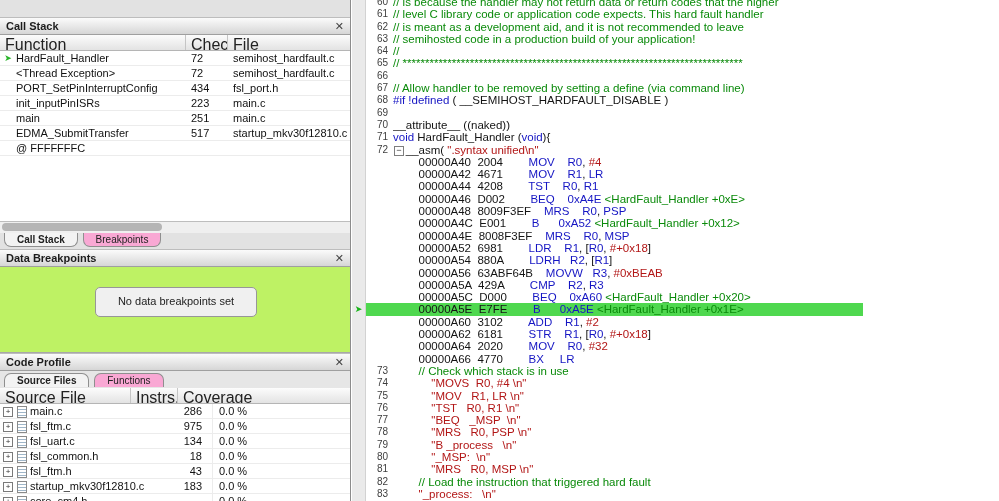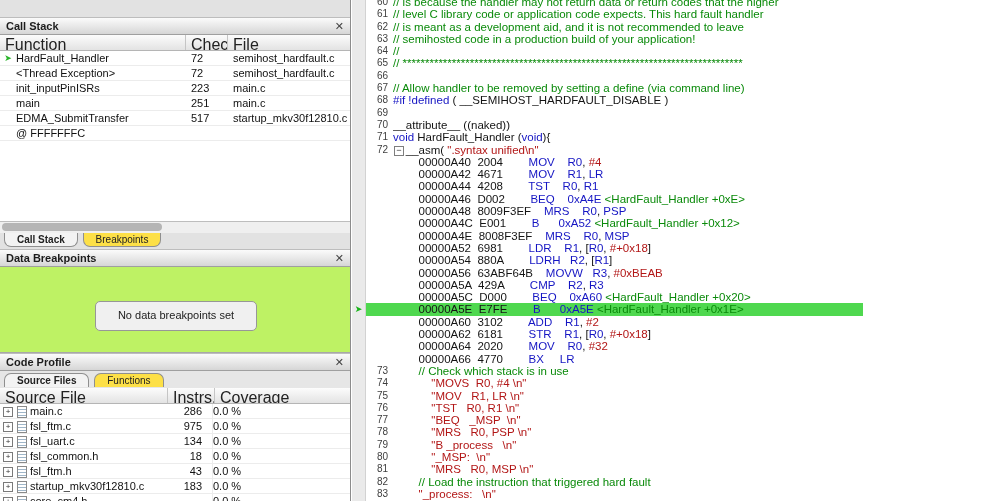--- a/index.html
+++ b/index.html
@@ -24,44 +24,44 @@
   .cs-arrow{width:16px;flex:0 0 auto;text-align:center;color:#28b428;font-size:9px;line-height:14px;}
   .cs-fn{width:170px;flex:0 0 auto;overflow:hidden;}
   .cs-ln{width:42px;flex:0 0 auto;padding-left:5px;box-sizing:border-box;}
   .cs-fl{flex:1;padding-left:5px;overflow:hidden;}
   .hscroll{position:absolute;left:0;right:0;bottom:0;height:12px;background:#efefef;border-top:1px solid #bdbdbd;box-sizing:border-box;}
   .hthumb{position:absolute;left:2px;top:1px;width:160px;height:8px;background:#b5b5b5;border-radius:4px;}
 
   
   .tabbar{position:absolute;left:0;right:0;height:16px;font-size:10px;color:#222;}
   #cs-tabs{top:233px;padding-left:4px;}
-  .tab{display:inline-block;padding:1px 12px 0 12px;height:14px;box-sizing:border-box;border:1px solid #8f8f8f;background:#fde047;margin-right:2px;}
+  .tab{display:inline-block;padding:1px 12px 0 12px;height:14px;box-sizing:border-box;border:1px solid #8f8f8f;background:#f9a8d4;margin-right:2px;}
   #cs-tabs .tab{border-top:none;border-radius:0 0 7px 7px;}
   #pf-tabs .tab{border-bottom:none;border-radius:7px 7px 0 0;}
   .tab.active{background:#f3f3f3;font-weight:bold;}
 
   
   #dbp-panel{position:absolute;left:0;top:249px;right:0;height:104px;background:#bef264;border-bottom:1px solid #a8a8a8;box-sizing:border-box;}
   #dbp-head{top:0;}
-  #dbp-msg{position:absolute;left:95px;top:52px;width:160px;height:28px;border:1px solid #979797;border-radius:5px;background:#f0f0f0;font-size:11px;color:#222;text-align:center;line-height:27px;}
+  #dbp-msg{position:absolute;left:95px;top:38px;width:160px;height:28px;border:1px solid #979797;border-radius:5px;background:#f0f0f0;font-size:11px;color:#222;text-align:center;line-height:27px;}
 
   
   #pf-panel{position:absolute;left:0;top:353px;right:0;bottom:0;background:#e6e6e6;}
   #pf-head{top:0;padding-left:16px;}
   #pf-tabs{top:18px;padding-left:4px;padding-top:2px;height:17px;}
   #pf-thead{top:35px;}
-  .th-sf{width:168px;} .th-in{width:47px;} .th-cov{flex:1;border-right:none;}
+  .th-sf{width:131px;} .th-in{width:47px;} .th-cov{flex:1;border-right:none;}
   #pf-body{position:absolute;top:51px;left:0;right:0;bottom:0;background:#fff;overflow:hidden;}
   .pf-row{display:flex;height:15px;line-height:14px;font-size:11px;color:#111;border-bottom:1px solid #ececec;box-sizing:border-box;white-space:nowrap;}
   .pf-icons{width:30px;flex:0 0 auto;position:relative;}
   .plusbox{position:absolute;left:3px;top:3px;width:8px;height:8px;border:1px solid #7a7a7a;background:#fff;font-size:8px;line-height:7px;text-align:center;color:#333;}
   .docicon{position:absolute;left:17px;top:2px;width:8px;height:10px;border:1px solid #8a8a8a;background:repeating-linear-gradient(#fff,#fff 2px,#9fb6c9 2px,#9fb6c9 3px);}
   .pf-sf{width:135px;flex:0 0 auto;overflow:hidden;}
   .pf-in{width:47px;flex:0 0 auto;text-align:right;padding-right:10px;box-sizing:border-box;}
-  .pf-cov{flex:1;border-left:1px solid #ececec;}
+  .pf-cov{flex:1;padding-left:6px;border-left:1px solid #ececec;}
 
   
   #editor{position:absolute;left:352px;top:0;right:0;bottom:0;background:#fff;overflow:hidden;font-family:Liberation Sans, sans-serif;}
   #lines{position:absolute;top:-4px;left:0;right:0;}
   .ed-row{display:flex;height:12.3px;line-height:12.3px;font-size:11.5px;white-space:pre;}
   .ed-gutter{width:14px;flex:0 0 auto;background:#eaeaea;border-right:1px solid #d2d2d2;box-sizing:border-box;color:#17b317;font-size:9px;text-align:center;}
   .ed-num{width:27px;flex:0 0 auto;text-align:right;padding-right:5px;box-sizing:border-box;color:#3e3e3e;font-size:10px;}
   .ed-code{flex:1;position:relative;overflow:hidden;}
   .ed-body{display:inline-block;}
   .ed-row.hl .ed-body{min-width:470px;}
@@ -90,20 +90,26 @@
             <span class="cs-arrow">➤</span>
             <span class="cs-fn">HardFault_Handler</span>
             <span class="cs-ln">72</span>
             <span class="cs-fl">semihost_hardfault.c</span>
           </div>
           <div class="cs-row">
             <span class="cs-arrow"></span>
             <span class="cs-fn">&lt;Thread Exception&gt;</span>
             <span class="cs-ln">72</span>
             <span class="cs-fl">semihost_hardfault.c</span>
+          </div>
+          <div class="cs-row">
+            <span class="cs-arrow"></span>
+            <span class="cs-fn">PORT_SetPinInterruptConfig</span>
+            <span class="cs-ln">434</span>
+            <span class="cs-fl">fsl_port.h</span>
           </div>
           <div class="cs-row">
             <span class="cs-arrow"></span>
             <span class="cs-fn">init_inputPinISRs</span>
             <span class="cs-ln">223</span>
             <span class="cs-fl">main.c</span>
           </div>
           <div class="cs-row">
             <span class="cs-arrow"></span>
             <span class="cs-fn">main</span>

